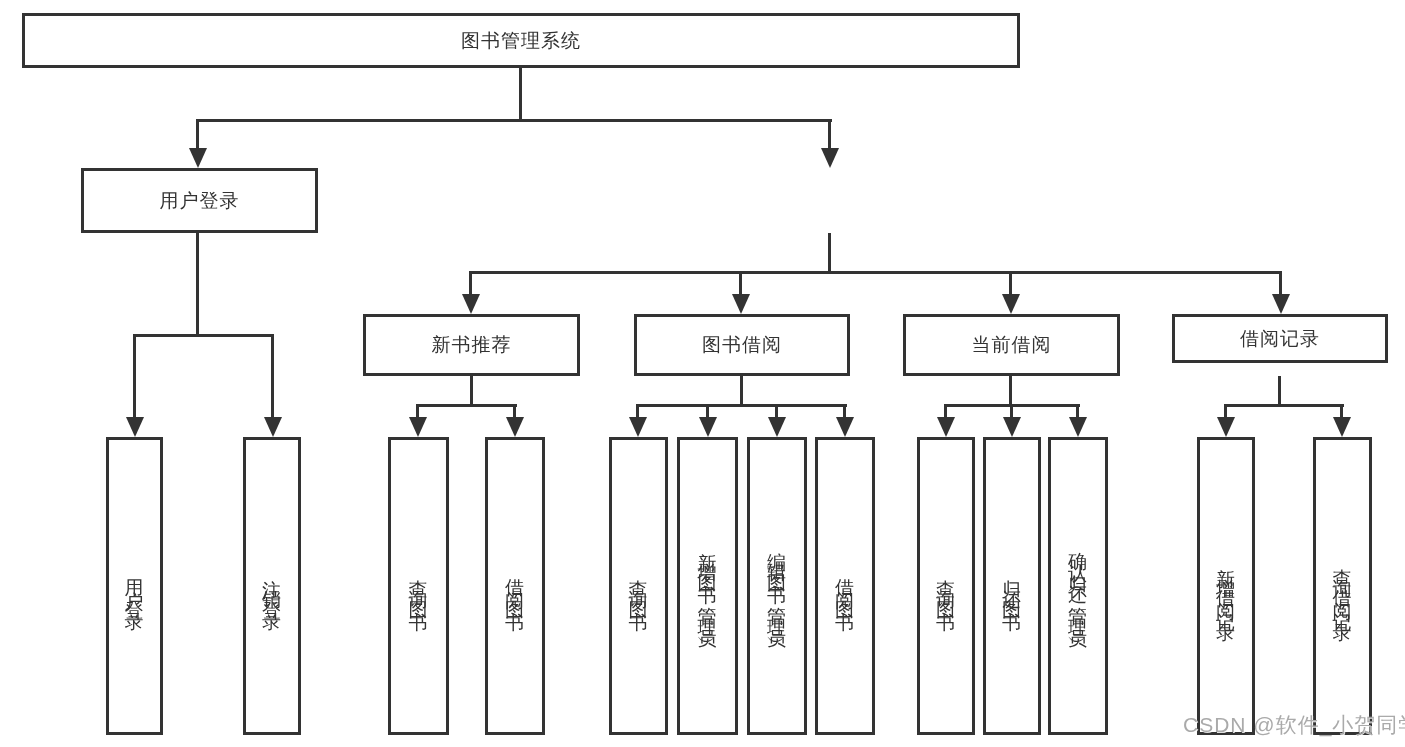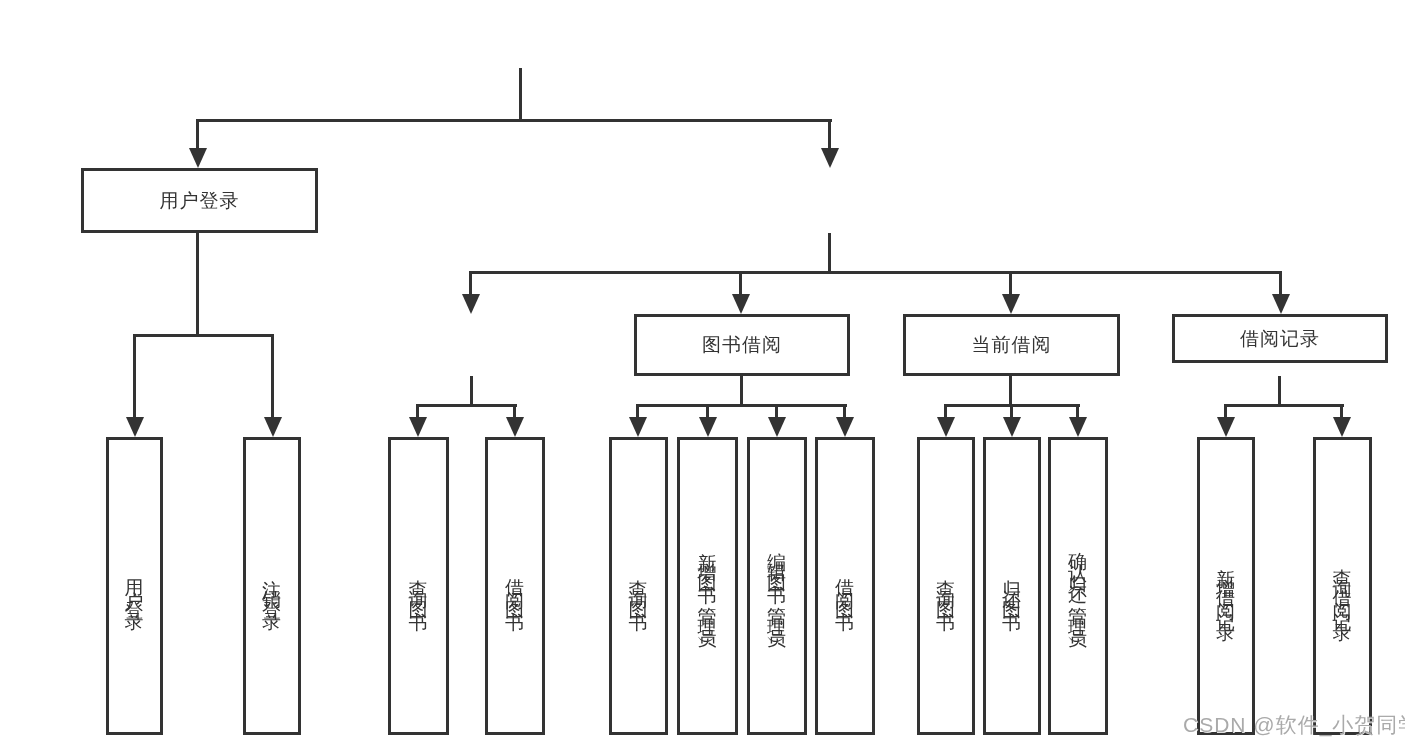--- a/index.html
+++ b/index.html
@@ -53,20 +53,23 @@
     white-space:nowrap;
     z-index:5;
     text-shadow:1px 1px 0 rgba(255,255,255,0.85);
   }
 </style>
 </head>
 <body>
 
 <div class="canvas">
 
+  <div class="box" style="left:22px;top:13px;width:998px;height:55px;">
+    <span>图书管理系统</span>
+  </div>
 
   <div class="vline" style="left:519px;top:68px;height:51px;"></div>
   <div class="hline" style="left:196px;top:119px;width:636px;"></div>
   <div class="vline" style="left:196px;top:119px;height:30px;"></div>
   <div class="arrow" style="left:189px;top:148px;"></div>
   <div class="vline" style="left:828px;top:119px;height:30px;"></div>
   <div class="arrow" style="left:821px;top:148px;"></div>
 
   <div class="box" style="left:81px;top:168px;width:237px;height:65px;">
     <span>用户登录</span>
@@ -83,20 +86,23 @@
   <div class="hline" style="left:469px;top:271px;width:812px;"></div>
   <div class="vline" style="left:469px;top:271px;height:25px;"></div>
   <div class="arrow" style="left:462px;top:294px;"></div>
   <div class="vline" style="left:739px;top:271px;height:25px;"></div>
   <div class="arrow" style="left:732px;top:294px;"></div>
   <div class="vline" style="left:1009px;top:271px;height:25px;"></div>
   <div class="arrow" style="left:1002px;top:294px;"></div>
   <div class="vline" style="left:1279px;top:271px;height:25px;"></div>
   <div class="arrow" style="left:1272px;top:294px;"></div>
 
+  <div class="box" style="left:363px;top:314px;width:217px;height:62px;">
+    <span>新书推荐</span>
+  </div>
   <div class="box" style="left:634px;top:314px;width:216px;height:62px;">
     <span>图书借阅</span>
   </div>
   <div class="box" style="left:903px;top:314px;width:217px;height:62px;">
     <span>当前借阅</span>
   </div>
   <div class="box" style="left:1172px;top:314px;width:216px;height:49px;">
     <span>借阅记录</span>
   </div>
 

